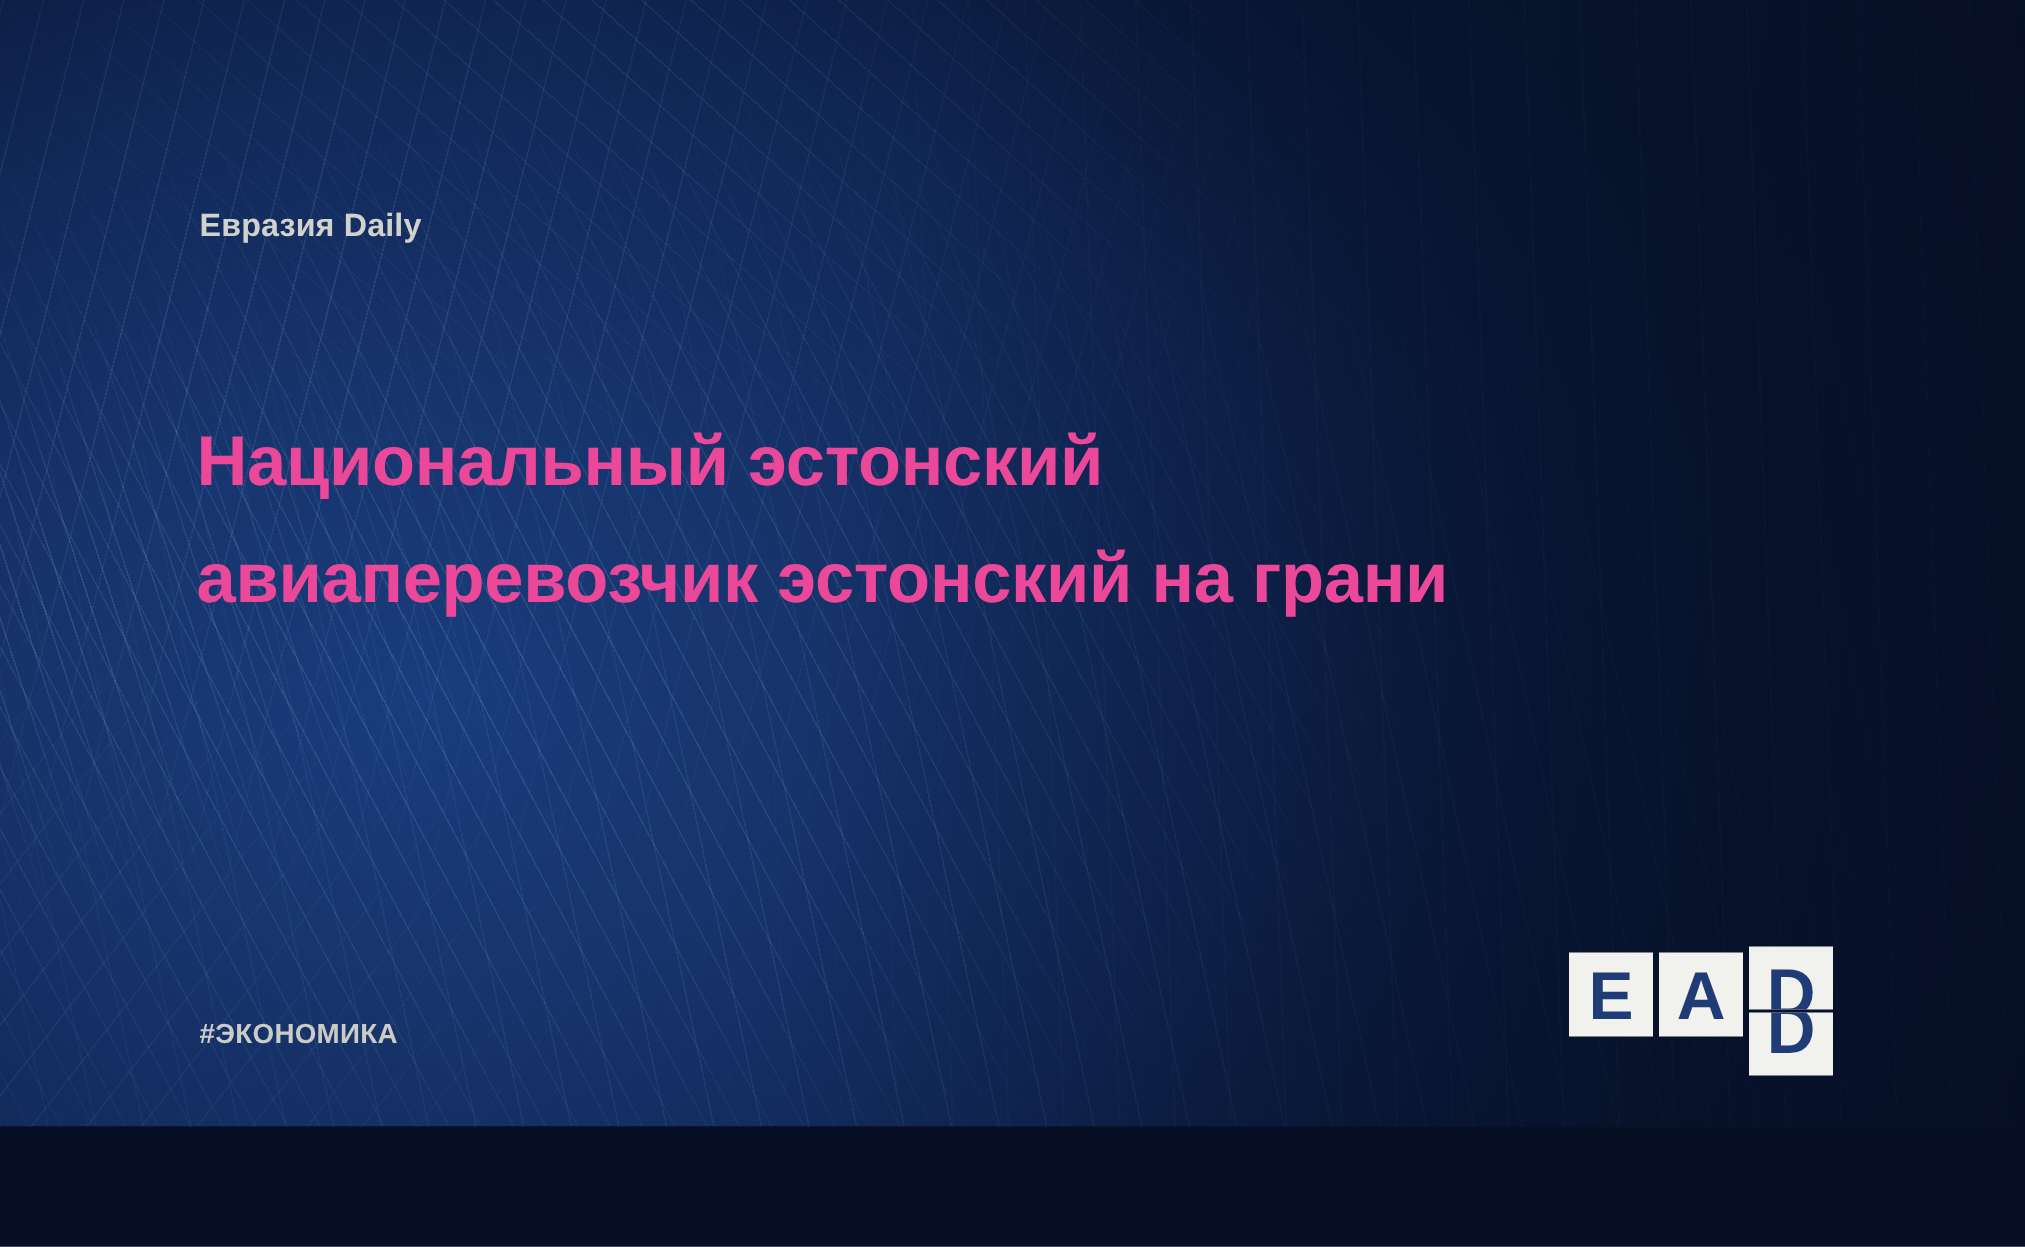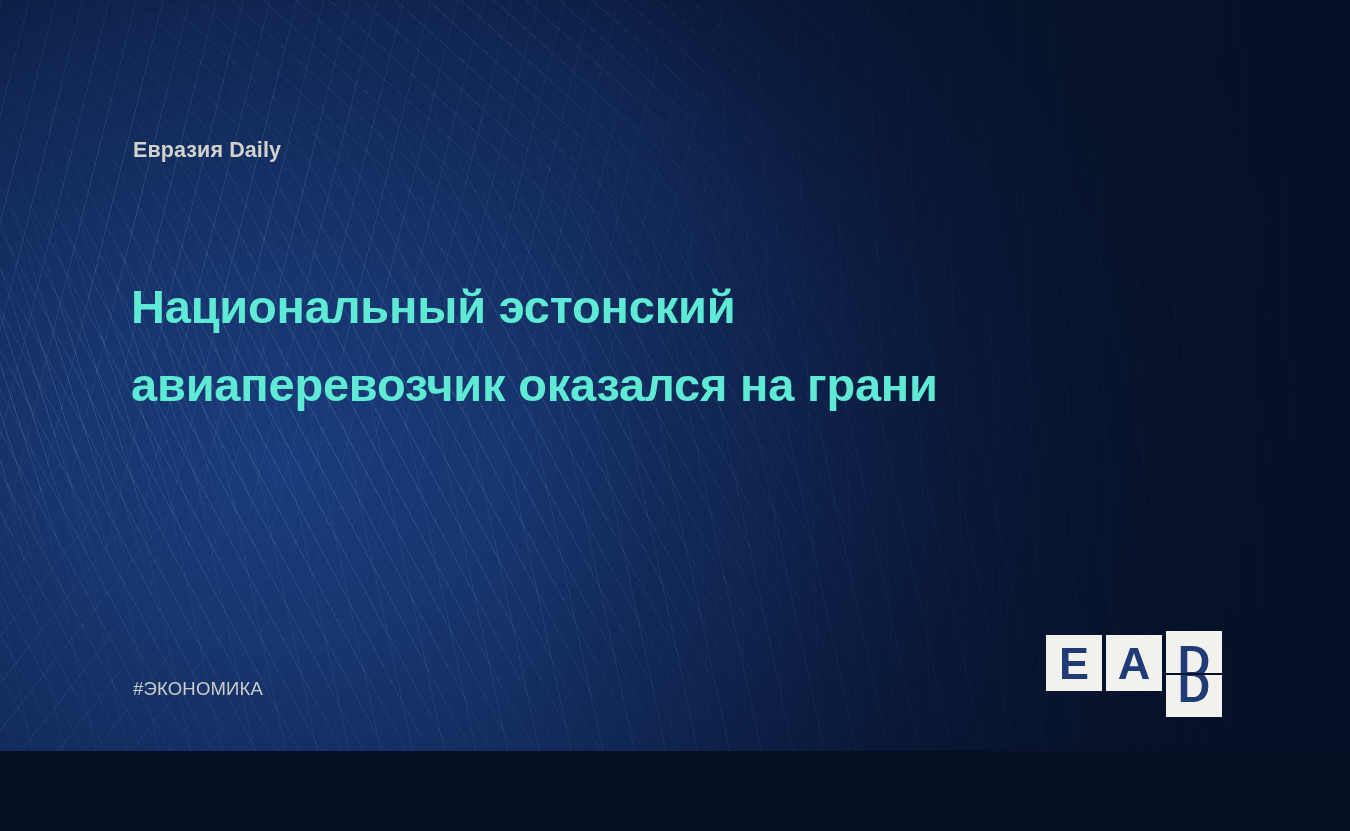--- a/index.html
+++ b/index.html
@@ -121,31 +121,31 @@
   }
 
   .headline {
     position: absolute;
     left: 131px;
     top: 268px;
     width: 1000px;
     font-size: 47px;
     font-weight: bold;
     line-height: 78px;
-    color: #5eead4;
+    color: #ec4899;
     letter-spacing: -0.2px;
   }
   .headline .hl-line { display: block; }
 
   .tag {
     position: absolute;
     left: 133px;
     top: 678px;
     font-size: 18.5px;
-    font-weight: normal;
+    font-weight: bold;
     letter-spacing: 0.2px;
     color: #ccccc6;
     white-space: nowrap;
   }
 
   
   .brand-mark {
     position: absolute;
     left: 1046px;
     top: 631px;
@@ -189,21 +189,21 @@
   <div class="streaks s7"></div>
   <div class="bg-vignette"></div>
   <div class="bg-darkright"></div>
 
   <div class="content">
 
     <div class="site-logo">Евразия Daily</div>
 
     <div class="headline">
       <span class="hl-line">Национальный эстонский</span>
-      <span class="hl-line">авиаперевозчик оказался на грани</span>
+      <span class="hl-line">авиаперевозчик эстонский на грани</span>
     </div>
 
     <div class="tag">#ЭКОНОМИКА</div>
 
     <div class="brand-mark">
       <div class="brand-cell cell-e">
         <span>E</span>
       </div>
       <div class="brand-cell cell-a">
         <span>A</span>

